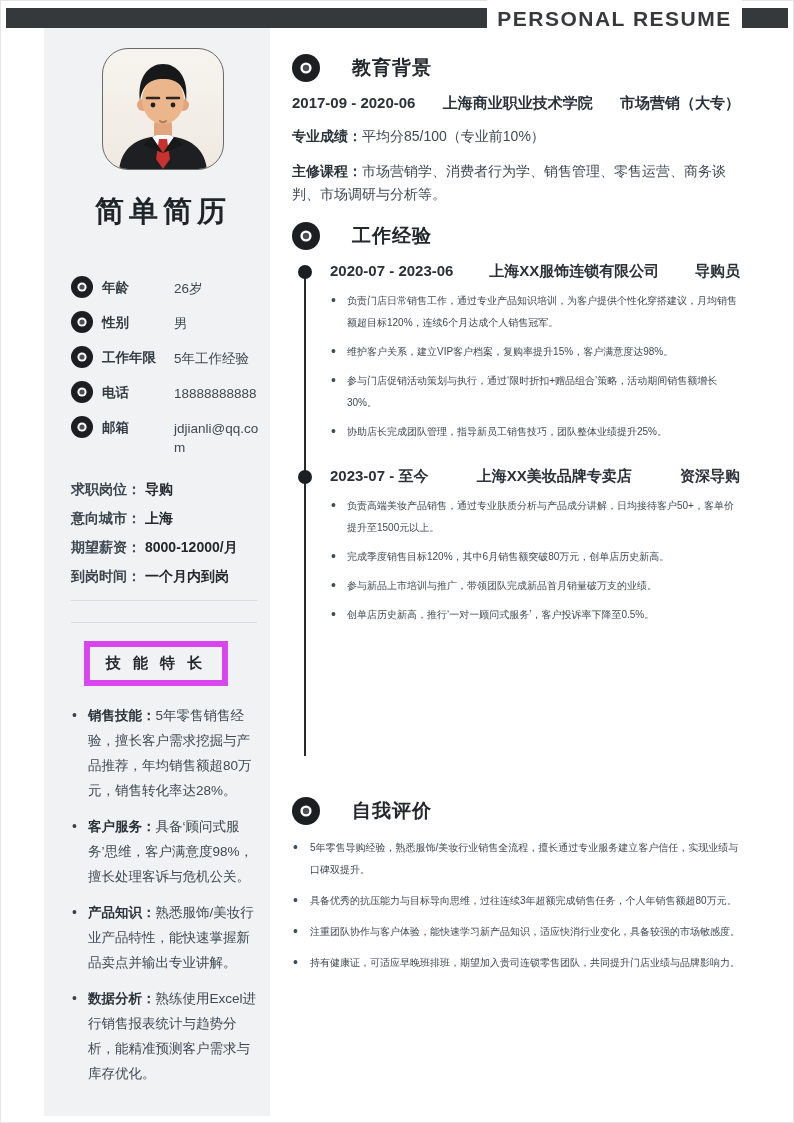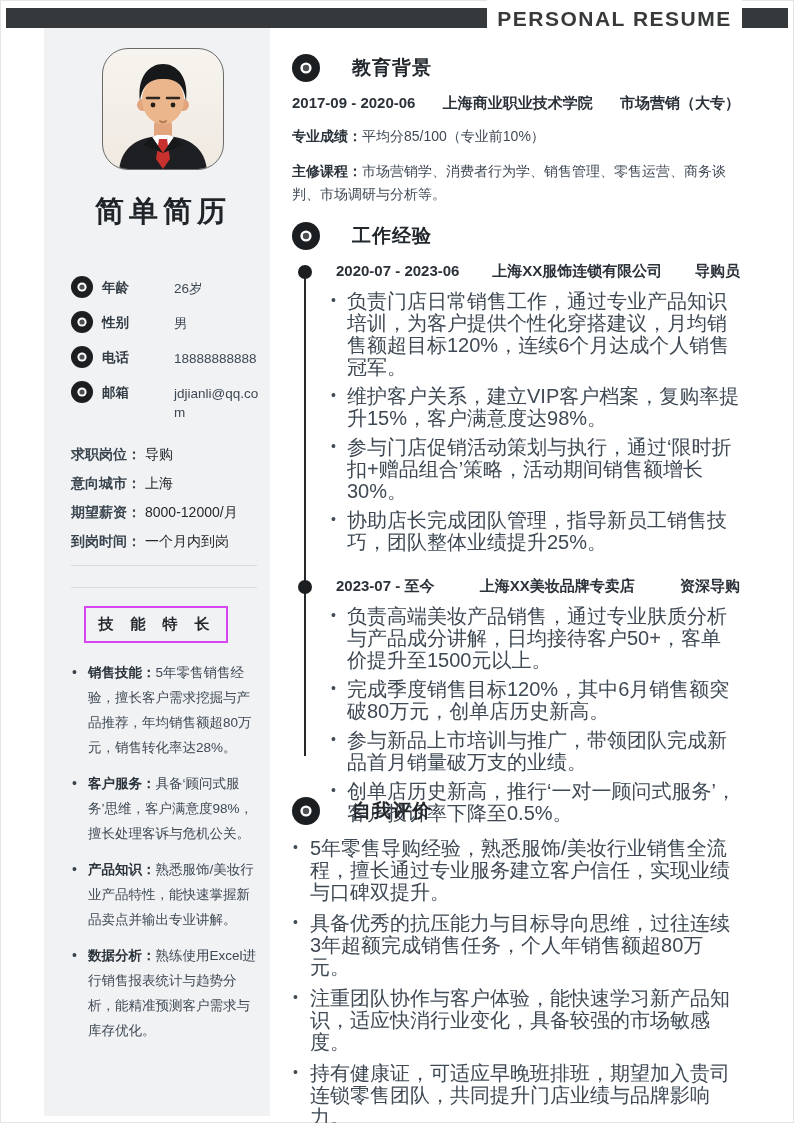--- a/index.html
+++ b/index.html
@@ -36,26 +36,26 @@
     letter-spacing:5px;color:#1f2428;
   }
   .info-list{margin-top:44px;}
   .info-row{display:flex;align-items:flex-start;margin-bottom:13px;min-height:22px;}
   .donut{flex:0 0 auto;display:block;}
   .info-label{width:72px;margin-left:9px;font-size:13.5px;font-weight:700;color:#333c44;padding-top:3px;}
   .info-value{width:86px;font-size:13.5px;color:var(--text);padding-top:3px;word-break:break-all;line-height:19px;}
   .intent-list{margin-top:24px;}
   .intent-row{display:flex;margin-bottom:11px;}
   .intent-label{width:74px;font-size:14px;font-weight:700;color:#3a444e;}
-  .intent-value{font-size:14px;font-weight:400;color:#23282d;}
+  .intent-value{font-size:14px;font-weight:700;color:#23282d;}
   .divider{height:1px;background:var(--divider);margin:0 13px 0 0;}
   .div1{margin-top:14px;} .div2{margin-top:21px;}
   .skillbox{
-    margin:18px 42px 0 13px;border:2px solid #d946ef;padding:7px 4px;
-    text-align:center;font-size:15px;font-weight:700;letter-spacing:4px;color:#23282d;background:transparent;font-family:Liberation Mono, monospace;
+    margin:18px 42px 0 13px;border:6px solid #d946ef;padding:7px 4px;
+    text-align:center;font-size:15px;font-weight:700;letter-spacing:4px;color:#23282d;background:transparent;
   }
   .skill-points{margin:17px 12px 0 0;list-style:none;}
   .skill-points li{
     position:relative;padding-left:17px;font-size:13.5px;line-height:25px;
     margin-bottom:11px;color:var(--text);
   }
   .skill-points li::before{content:"•";position:absolute;left:1px;top:0;color:#39434d;font-size:14px;}
   .skill-term{font-weight:700;color:#2b333b;}
   
   .main-section{position:absolute;left:292px;width:448px;}
@@ -63,24 +63,24 @@
   .sec-header{display:flex;align-items:center;margin-bottom:12px;gap:19px;}
   .sec-title{margin-left:13px;font-size:19px;font-weight:700;color:#23282d;letter-spacing:1px;}
   .edu-heading{display:flex;justify-content:space-between;font-size:15px;font-weight:700;color:#2b3138;margin-top:12px;gap:10px;}
   .edu-row{margin-top:12px;font-size:14px;line-height:23px;}
   .row-label{font-weight:700;color:#2b333b;}
   .jobs{position:relative;padding-left:38px;margin-top:6px;}
   .timeline{position:absolute;left:12px;top:8px;width:2px;height:486px;background:#26292c;}
   .job{position:relative;}
   .job2{margin-top:24px;}
   .job-dot{position:absolute;left:-32px;top:3px;width:14px;height:14px;border-radius:50%;background:#1c1f21;}
-  .job-heading{display:flex;justify-content:space-between;font-size:15px;font-weight:700;color:#2b3138;margin-left:6px;}
+  .job-heading{display:flex;justify-content:space-between;font-size:15px;font-weight:700;color:#2b3138;}
   .job-bullets{list-style:none;margin-top:9px;}
   .job-bullets li,.eval-bullets li{
-    position:relative;padding-left:17px;font-size:20px;line-height:22px;margin-bottom:7px;color:var(--text);
+    position:relative;padding-left:17px;font-size:10px;line-height:22px;margin-bottom:7px;color:var(--text);
   }
   .job-bullets li::before,.eval-bullets li::before{
     content:"•";position:absolute;left:1px;top:-1px;color:#414c57;font-size:14px;
   }
   .eval-bullets{list-style:none;margin-top:2px;}
   .eval-bullets li{padding-left:18px;margin-bottom:9px;}
 </style>
 </head>
 <body>
 
@@ -131,20 +131,29 @@
         </svg>
       <span class="info-label">性别</span>
       <span class="info-value">男</span>
     </div>
     <div class="info-row">
       <svg class="donut" width="22" height="22" viewBox="0 0 22 22">
           <circle cx="11" cy="11" r="11" fill="#1c1f21"></circle>
           <circle cx="11" cy="11" r="4.6" fill="#ffffff"></circle>
           <circle cx="11" cy="11" r="2.6" fill="#4a4f53"></circle>
         </svg>
+      <span class="info-label">工作年限</span>
+      <span class="info-value">5年工作经验</span>
+    </div>
+    <div class="info-row">
+      <svg class="donut" width="22" height="22" viewBox="0 0 22 22">
+          <circle cx="11" cy="11" r="11" fill="#1c1f21"></circle>
+          <circle cx="11" cy="11" r="4.6" fill="#ffffff"></circle>
+          <circle cx="11" cy="11" r="2.6" fill="#4a4f53"></circle>
+        </svg>
       <span class="info-label">电话</span>
       <span class="info-value">18888888888</span>
     </div>
     <div class="info-row">
       <svg class="donut" width="22" height="22" viewBox="0 0 22 22">
           <circle cx="11" cy="11" r="11" fill="#1c1f21"></circle>
           <circle cx="11" cy="11" r="4.6" fill="#ffffff"></circle>
           <circle cx="11" cy="11" r="2.6" fill="#4a4f53"></circle>
         </svg>
       <span class="info-label">邮箱</span>

